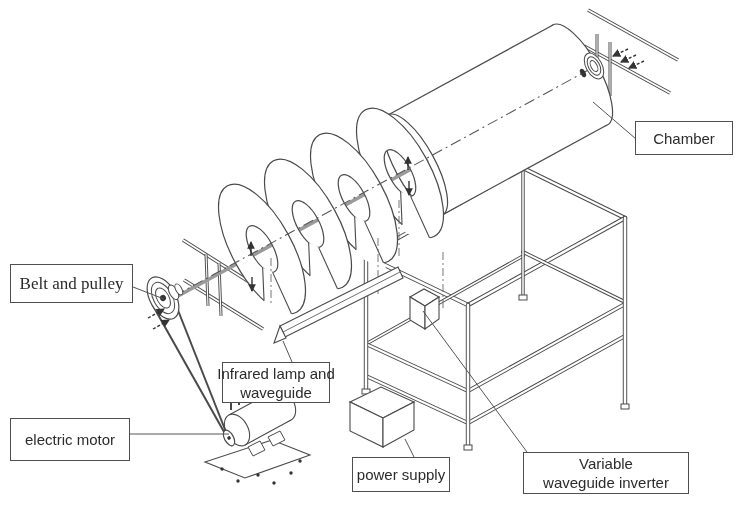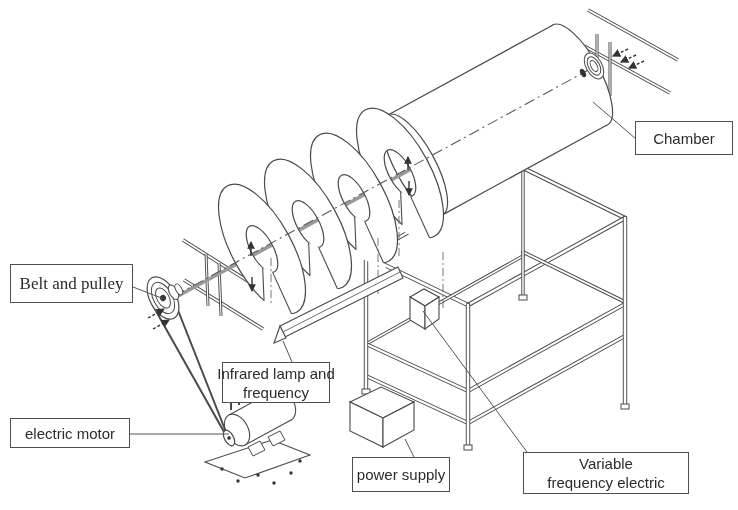--- a/index.html
+++ b/index.html
@@ -247,28 +247,28 @@
 <div class="lbl serif" style="left:10px;top:264px;width:123px;height:39px">
   <span>Belt and pulley</span>
 </div>
 
 <div class="lbl" style="left:635px;top:121px;width:98px;height:34px">
   <span>Chamber</span>
 </div>
 
 <div class="lbl" style="left:222px;top:362px;width:108px;height:41px">
   <span>Infrared lamp and</span>
-  <span>frequency</span>
-</div>
-
-<div class="lbl" style="left:10px;top:418px;width:120px;height:30px">
+  <span>waveguide</span>
+</div>
+
+<div class="lbl" style="left:10px;top:418px;width:120px;height:43px">
   <span>electric motor</span>
 </div>
 
 <div class="lbl" style="left:352px;top:457px;width:98px;height:35px">
   <span>power supply</span>
 </div>
 
 <div class="lbl" style="left:523px;top:452px;width:166px;height:42px">
   <span>Variable</span>
-  <span>frequency electric</span>
+  <span>waveguide inverter</span>
 </div>
 </div>
 
 </body></html>

